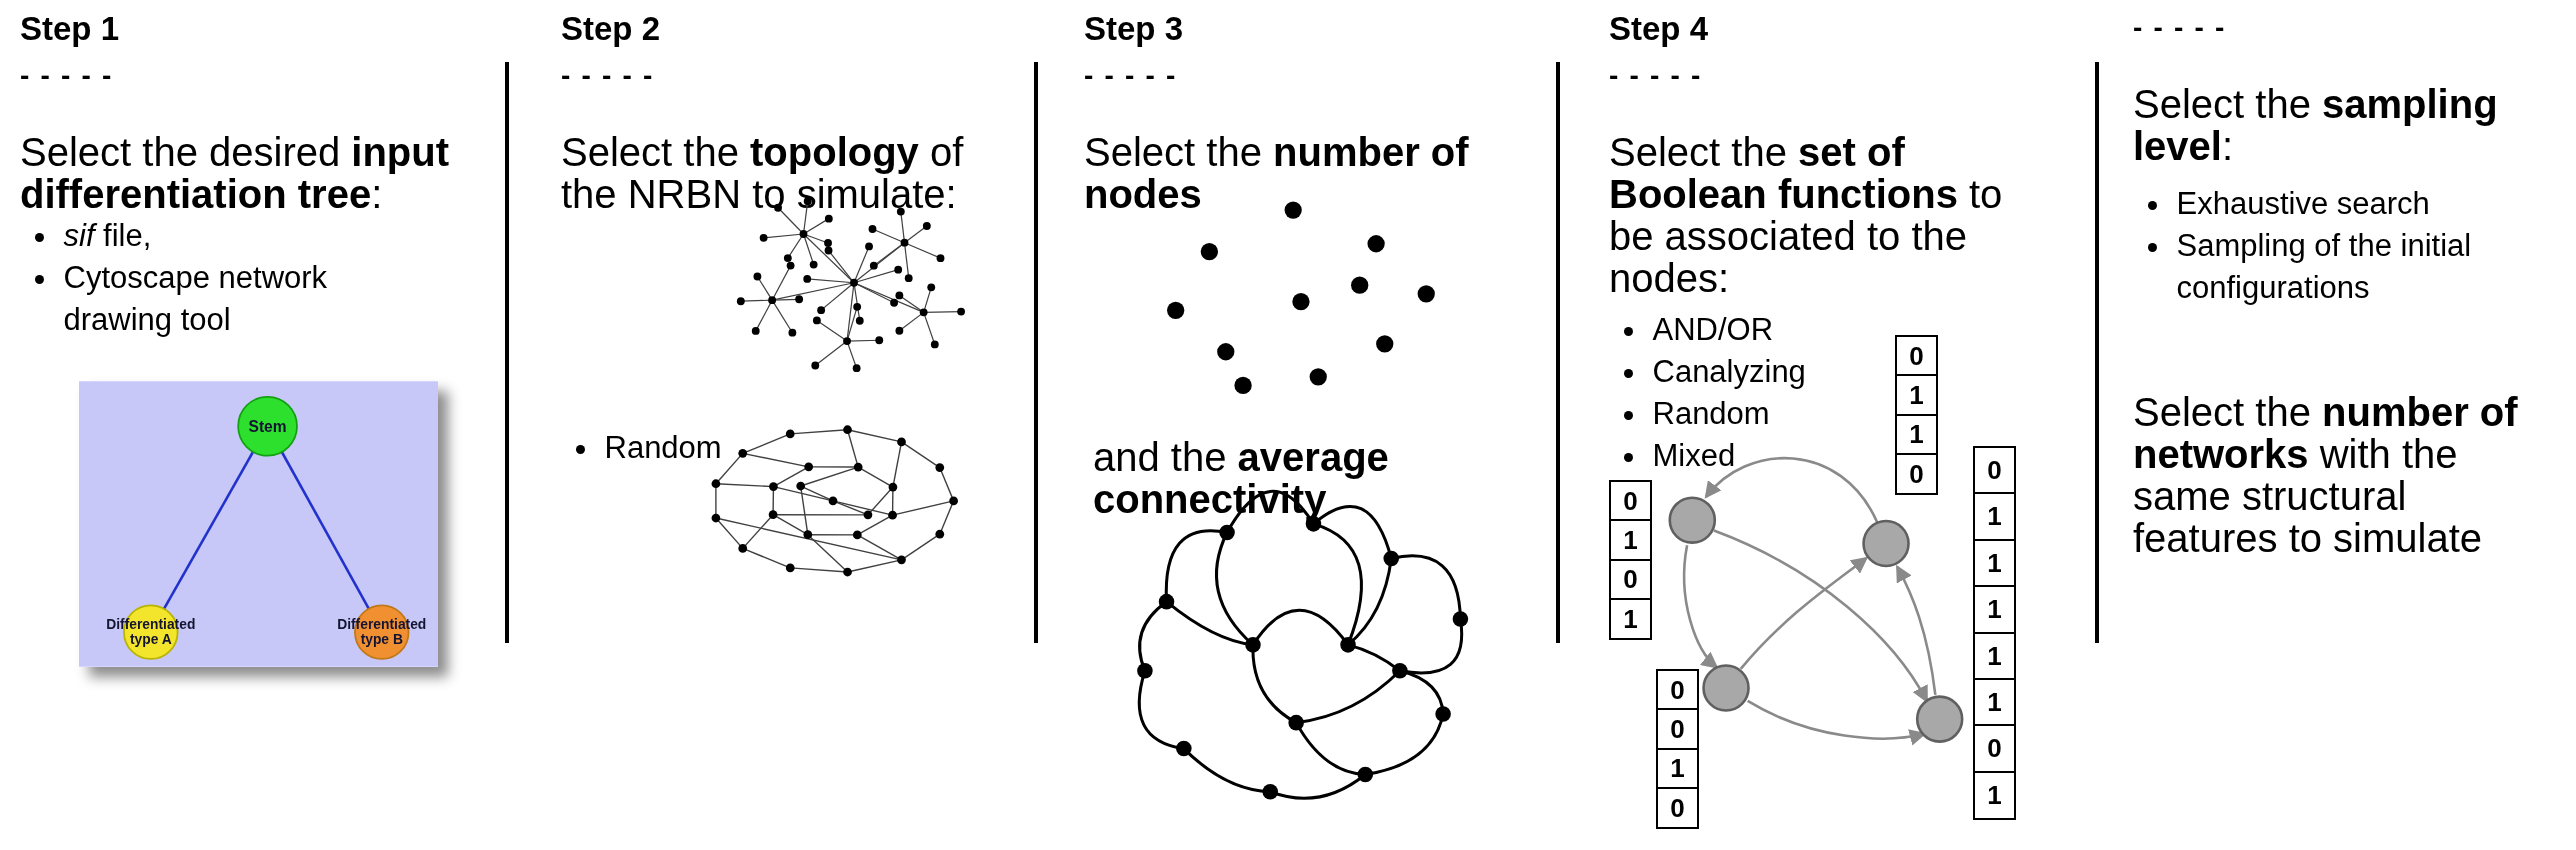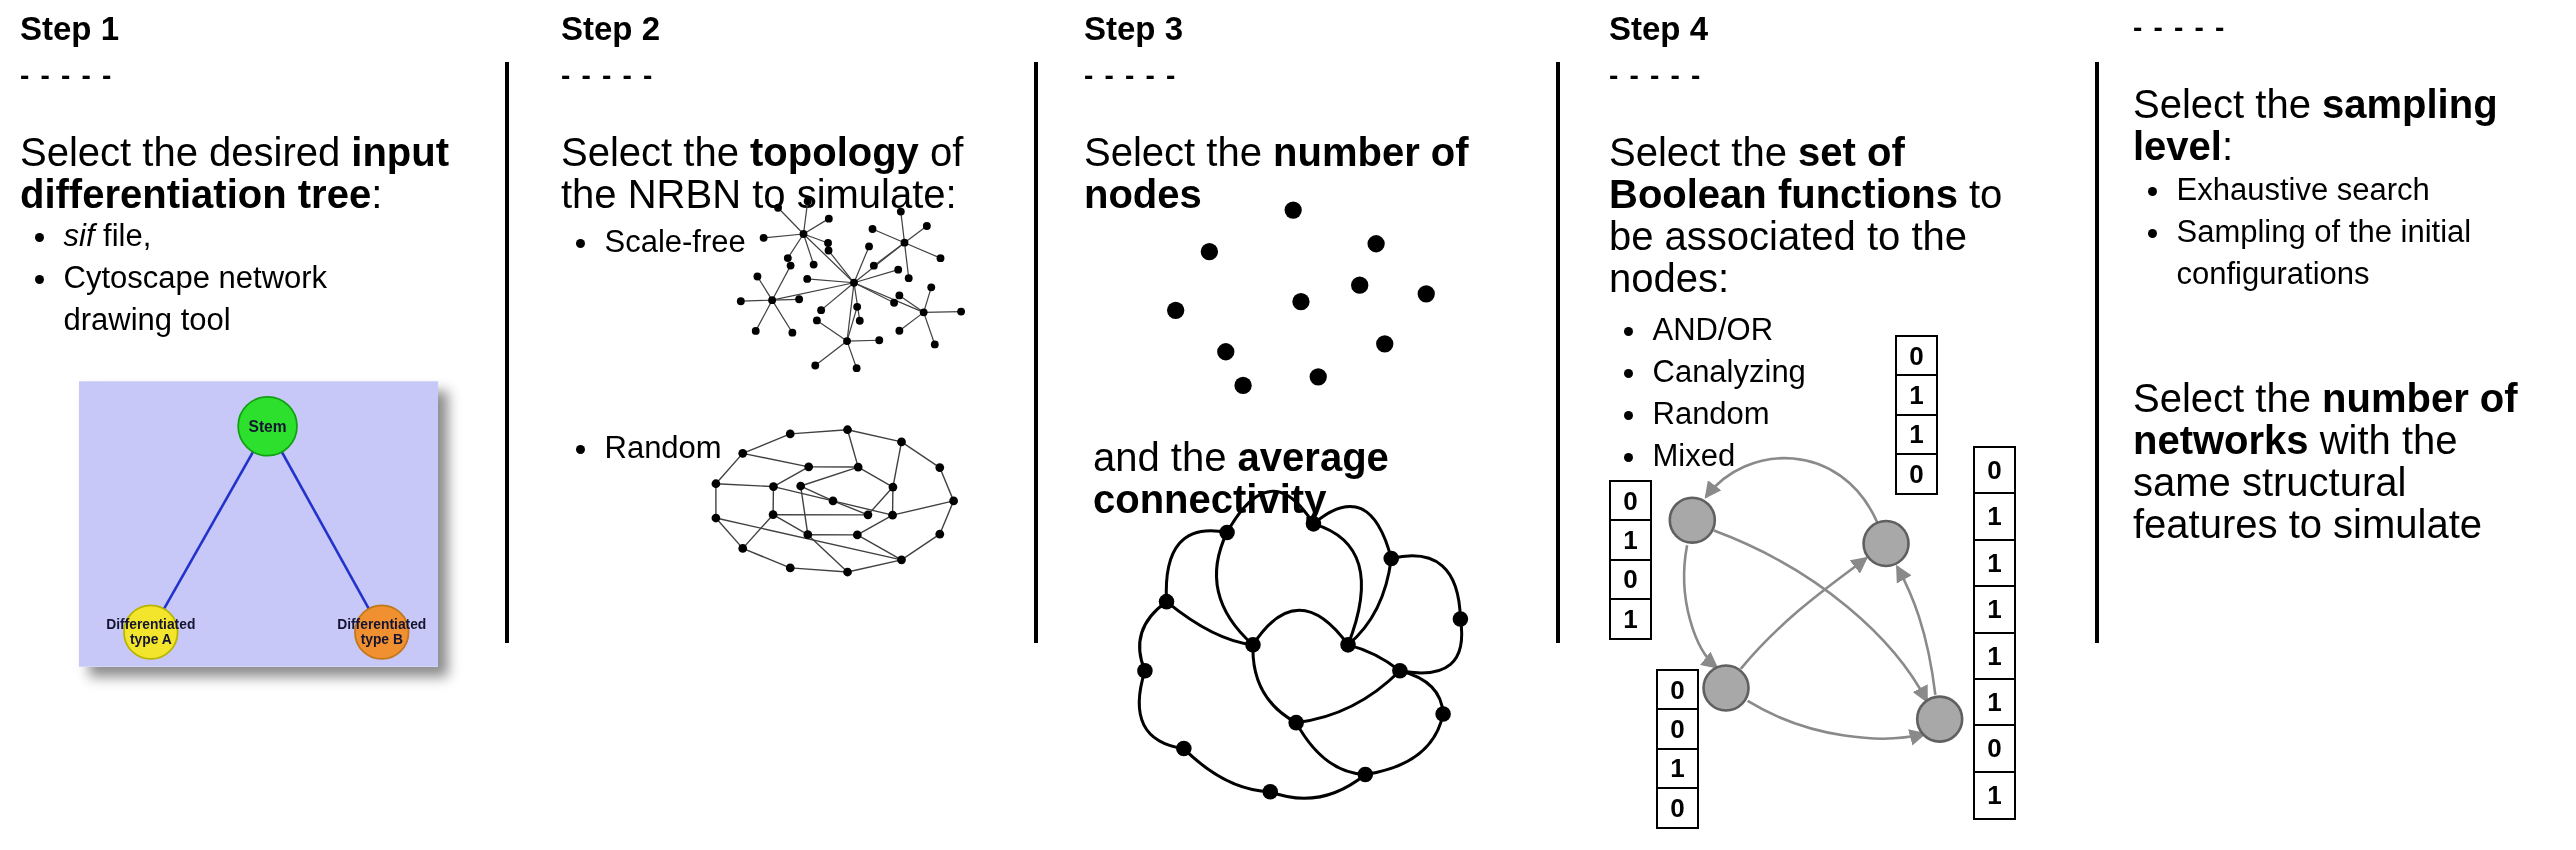--- a/index.html
+++ b/index.html
@@ -61,25 +61,20 @@
       <text x="350" y="304" class="tree-label" fill="#141432">type B</text>
     </svg>
   </div>
 </section>
 
 <section class="col" style="left:561px;width:454px">
   <h2 class="step-title">Step 2</h2>
   <div class="dashes">- - - - -</div>
   <p class="para" style="width:407px"><span>Select the </span><b>topology</b><span> of the NRBN to simulate:</span></p>
 
-  <div class="abs" style="left:0;top:221px;width:260px">
-    <ul class="bullets">
-      <li><span>Scale-free</span></li>
-    </ul>
-  </div>
   <svg id="sf-net" class="abs" style="left:151px;top:180px" width="284" height="209" viewBox="0 0 320 240">
       <line x1="160" y1="118" x2="102" y2="62" stroke="#404040" stroke-width="1.4"></line>
       <line x1="160" y1="118" x2="218" y2="72" stroke="#404040" stroke-width="1.4"></line>
       <line x1="160" y1="118" x2="240" y2="152" stroke="#404040" stroke-width="1.4"></line>
       <line x1="160" y1="118" x2="152" y2="185" stroke="#404040" stroke-width="1.4"></line>
       <line x1="160" y1="118" x2="66" y2="138" stroke="#404040" stroke-width="1.4"></line>
       <line x1="102" y1="62" x2="113.66692740862494" y2="97.11243091615668" stroke="#404040" stroke-width="1.4"></line>
       <line x1="102" y1="62" x2="84.0043217002654" y2="89.66144541654432" stroke="#404040" stroke-width="1.4"></line>
       <line x1="102" y1="62" x2="56.2137931419286" y2="66.42981506949167" stroke="#404040" stroke-width="1.4"></line>
       <line x1="102" y1="62" x2="72.77213021150958" y2="31.838242298780912" stroke="#404040" stroke-width="1.4"></line>
@@ -348,19 +343,19 @@
       <div class="tt-cell">1</div>
       <div class="tt-cell">1</div>
       <div class="tt-cell">0</div>
       <div class="tt-cell">1</div>
     </div>
 </section>
 
 <section class="col" style="left:2133px;width:437px">
   <div class="dashes">- - - - -</div>
   <p class="para" style="width:424px"><span>Select the </span><b>sampling level</b><span>:</span></p>
-  <ul class="bullets" style="width:424px;margin-top:2px">
+  <ul class="bullets" style="width:424px;margin-top:16px">
     <li><span>Exhaustive search</span></li>
     <li><span>Sampling of the initial configurations</span></li>
   </ul>
   <p class="para para2" style="width:424px"><span>Select the </span><b>number of networks</b><span> with the same structural features to simulate</span></p>
 </section>
 
 
 </body></html>

